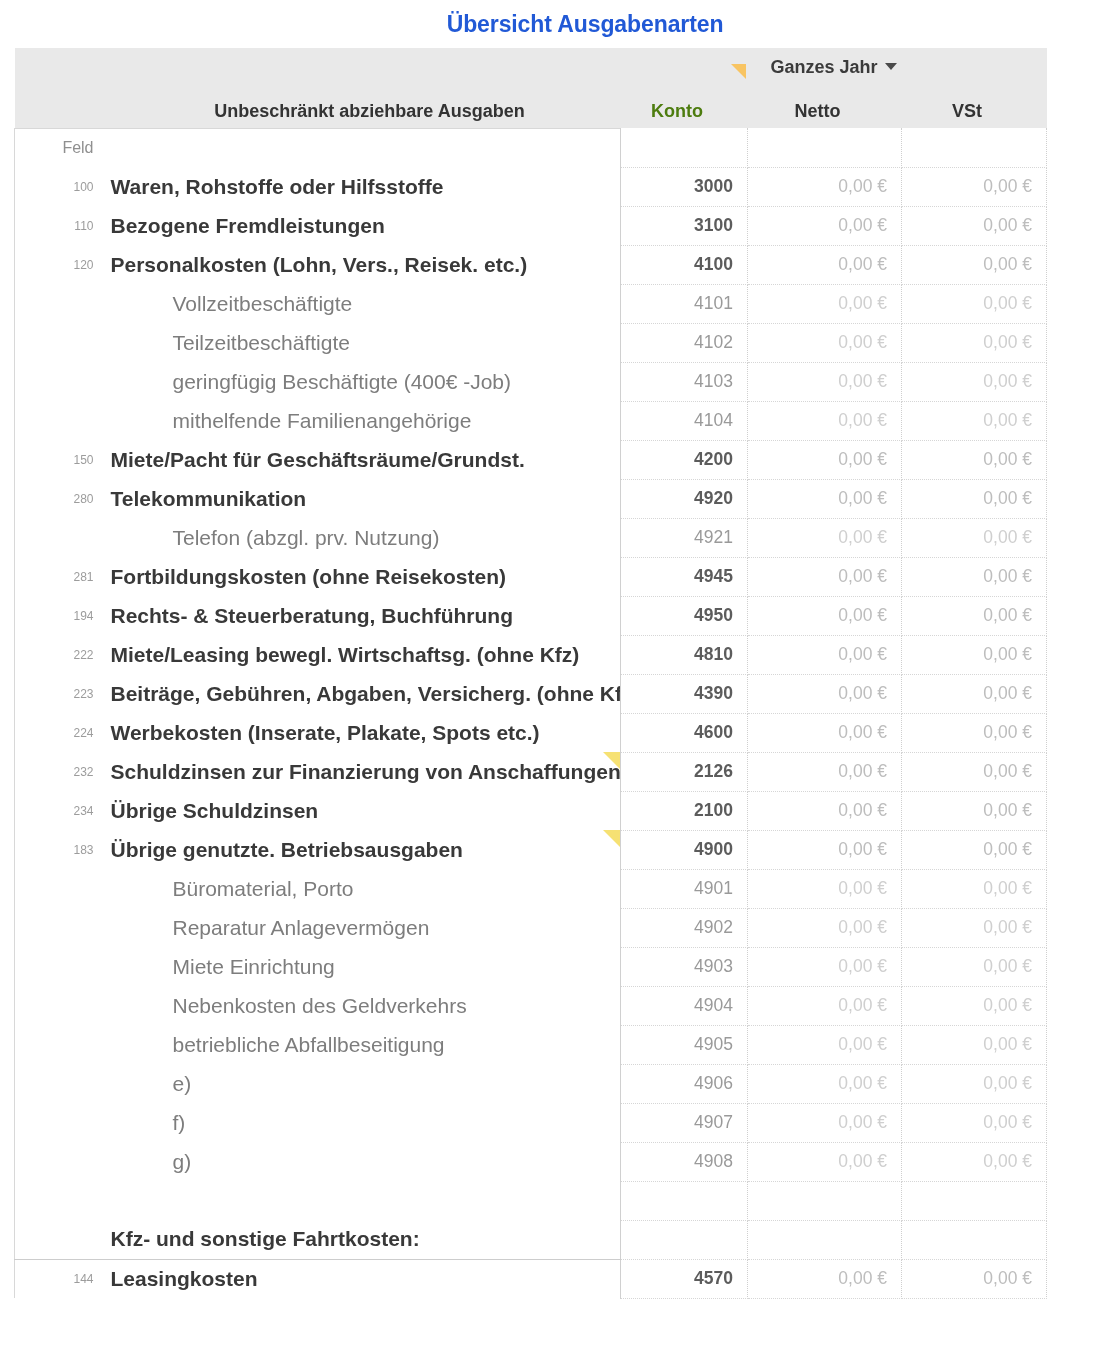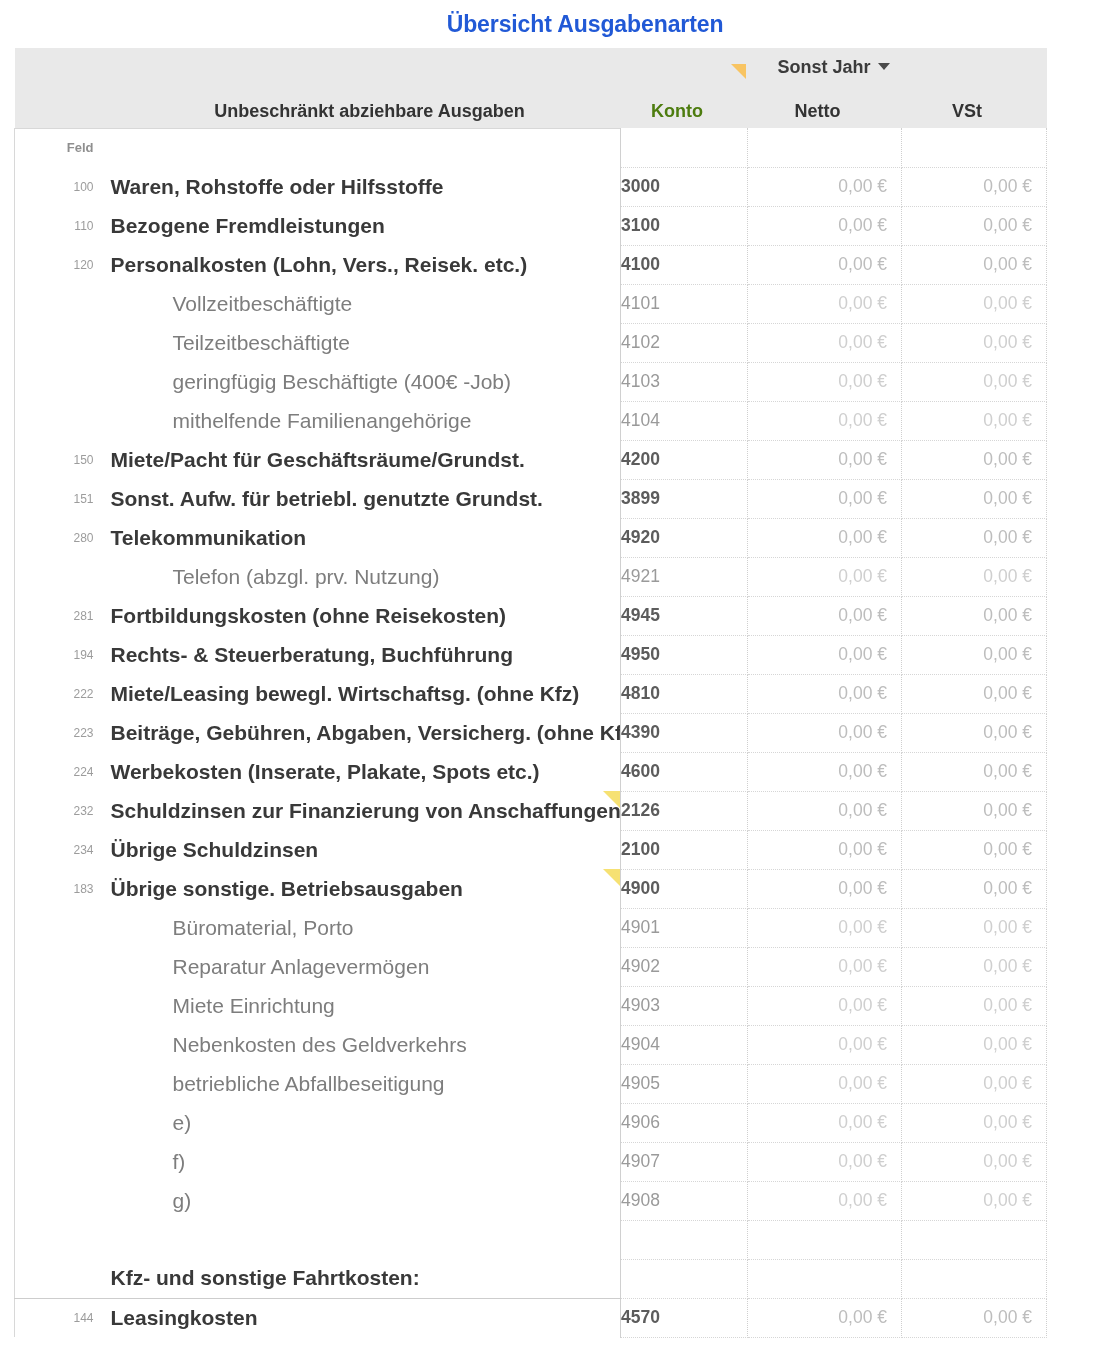--- a/index.html
+++ b/index.html
@@ -89,21 +89,21 @@
   
   tbody tr { height: 39px; }
   tbody td { padding: 0; height: 39px; vertical-align: middle; }
 
   td.feld {
     text-align: right; padding-right: 11px;
     font-size: 12px; color: #9c9c9c;
     border-left: 1px solid #d8d8d8;
     background: #fff;
   }
-  td.feld.head-word { color: #8f8f8f; font-weight: bold; font-size: 13px; }
+  td.feld.head-word { color: #8f8f8f; font-weight: normal; font-size: 16px; }
 
   td.label {
     font-size: 21px; color: #3b3b3b;
     padding-left: 6px;
     border-right: 1px solid #d0d0d0;
     background: #fff;
     position: relative;
     overflow: hidden;
     white-space: nowrap;
   }
@@ -113,21 +113,21 @@
   td.label.section .txt { font-weight: bold; color: #393939; }
 
   .note-corner {
     position: absolute; top: 0; right: 0;
     width: 0; height: 0;
     border-top: 17px solid #f6e173;
     border-left: 17px solid transparent;
   }
 
   td.konto {
-    text-align: left; padding-right: 14px;
+    text-align: right; padding-right: 14px;
     font-size: 17.5px; color: #6f6f6f;
     border-right: 1px dotted #cfcfcf;
     border-bottom: 1px dotted #d6d6d6;
     background: #fff;
   }
   td.konto.b { font-weight: bold; color: #5c5c5c; }
   td.konto.light { color: #9a9a9a; }
 
   td.money {
     text-align: right; padding-right: 14px;
@@ -158,21 +158,21 @@
           <col class="c-label">
           <col class="c-konto">
           <col class="c-netto">
           <col class="c-vst">
       </colgroup>
       <thead>
         <tr class="head-top">
           <td></td>
           <td></td>
           <td class="period-cell" colspan="3">
-            <span>Sonst Jahr</span><span class="caret"></span>
+            <span>Ganzes Jahr</span><span class="caret"></span>
           </td>
         </tr>
         <tr class="head-main">
           <td></td>
           <td class="hdr-label">Unbeschränkt abziehbare Ausgaben</td>
           <td class="hdr-konto">
             <span class="note-corner-hdr"></span>
             <span>Konto</span>
           </td>
           <td class="hdr-num">Netto</td>
@@ -255,29 +255,20 @@
           <tr>
             <td class="feld">150</td>
             <td class="label main">
               <span class="txt">Miete/Pacht für Geschäftsräume/Grundst.</span>
             </td>
             <td class="konto b">4200</td>
             <td class="money ">0,00 €</td>
             <td class="money ">0,00 €</td>
           </tr>
           <tr>
-            <td class="feld">151</td>
-            <td class="label main">
-              <span class="txt">Sonst. Aufw. für betriebl. genutzte Grundst.</span>
-            </td>
-            <td class="konto b">3899</td>
-            <td class="money ">0,00 €</td>
-            <td class="money ">0,00 €</td>
-          </tr>
-          <tr>
             <td class="feld">280</td>
             <td class="label main">
               <span class="txt">Telekommunikation</span>
             </td>
             <td class="konto b">4920</td>
             <td class="money ">0,00 €</td>
             <td class="money ">0,00 €</td>
           </tr>
           <tr>
             <td class="feld"></td>
@@ -349,21 +340,21 @@
               <span class="txt">Übrige Schuldzinsen</span>
             </td>
             <td class="konto b">2100</td>
             <td class="money ">0,00 €</td>
             <td class="money ">0,00 €</td>
           </tr>
           <tr>
             <td class="feld">183</td>
             <td class="label main">
               <span class="note-corner"></span>
-              <span class="txt">Übrige sonstige. Betriebsausgaben</span>
+              <span class="txt">Übrige genutzte. Betriebsausgaben</span>
             </td>
             <td class="konto b">4900</td>
             <td class="money ">0,00 €</td>
             <td class="money ">0,00 €</td>
           </tr>
           <tr>
             <td class="feld"></td>
             <td class="label sub">
               <span class="txt">Büromaterial, Porto</span>
             </td>

